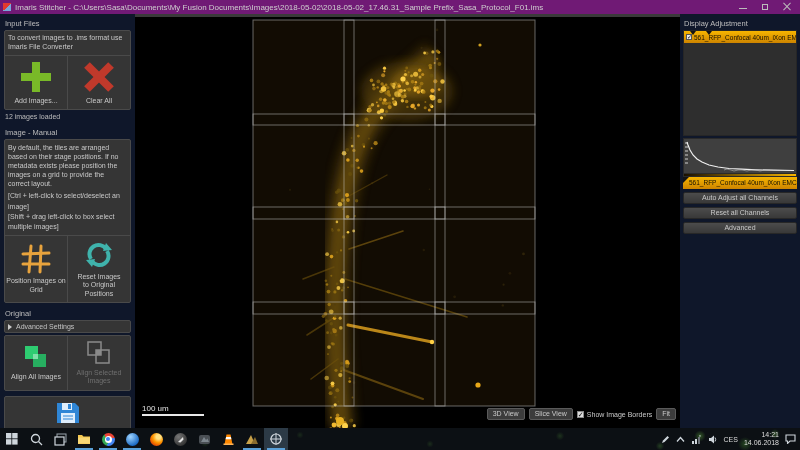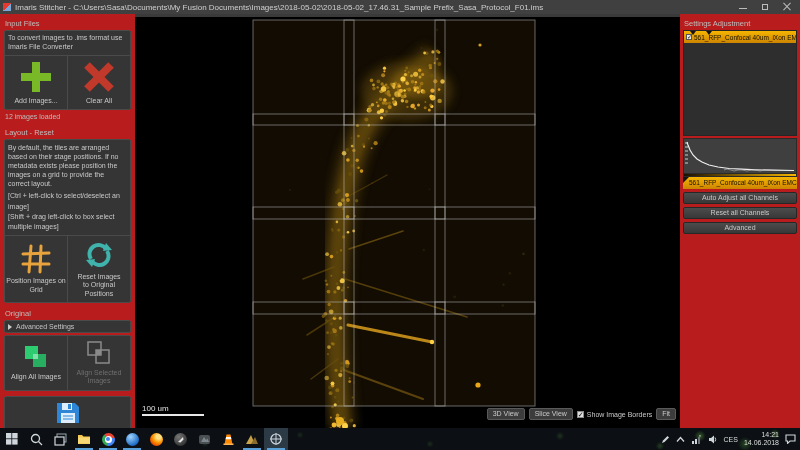--- a/index.html
+++ b/index.html
@@ -1,34 +1,34 @@
 <!DOCTYPE html>
 <html><head>
 <meta charset="utf-8">
 <style>
   * { margin:0; padding:0; box-sizing:border-box; }
   html,body { width:800px; height:450px; overflow:hidden; background:#000;
               font-family:"Liberation Sans", sans-serif; }
   .app { width:800px; height:450px; display:flex; flex-direction:column; }
 
   
-  .titlebar { height:14px; background:#404040; display:flex; align-items:center;
+  .titlebar { height:14px; background:#701a75; display:flex; align-items:center;
               color:#cfcfcf; font-size:8px; padding:0 3px; flex:0 0 auto; }
   .app-ico { width:8px; height:8px; margin-right:4px;
              background:linear-gradient(135deg,#e23a2e 0 50%,#7aa7d8 50% 100%); }
   .title-text { white-space:nowrap; overflow:hidden; }
   .win-controls { margin-left:auto; display:flex; gap:14px; padding-right:6px; }
   .wc { width:8px; height:8px; position:relative; cursor:pointer; }
   .wc-min::after { content:""; position:absolute; left:0; right:0; bottom:2px; height:1px; background:#bbb; }
   .wc-max::after { content:""; position:absolute; inset:1px; border:1px solid #bbb; }
   .wc-close::before,.wc-close::after { content:""; position:absolute; left:-1px; top:3px; width:10px; height:1px; background:#bbb; }
   .wc-close::before { transform:rotate(45deg);} .wc-close::after { transform:rotate(-45deg);}
 
   
-  .main { flex:1 1 auto; display:flex; background:#b91c1c; min-height:0; }
+  .main { flex:1 1 auto; display:flex; background:#0f172a; min-height:0; }
 
   
   .left { width:135px; flex:0 0 135px; padding:3px 4px; color:#c4c4c4; font-size:7px; }
   .sec-label { color:#bdbdbd; font-size:7.5px; margin:2px 0 2px 1px; }
   .gbox { border:1px solid #4a4a4a; background:#353535; border-radius:2px; }
   .hint-box { padding:3px; border-bottom:1px solid #4a4a4a; color:#c9c9c9; line-height:1.25; }
   .big-btn-row { display:flex; }
   .big-btn { flex:1; display:flex; flex-direction:column; align-items:center; justify-content:center;
              padding:4px 1px; cursor:pointer; }
   .big-btn + .big-btn { border-left:1px solid #4a4a4a; }
@@ -139,21 +139,21 @@
                 <rect x="13" y="0" width="8" height="34"></rect>
                 <rect x="0" y="13" width="34" height="8"></rect>
               </g>
             </svg>
             <span class="lbl">Clear All</span>
           </div>
         </div>
       </div>
       <div class="status-txt">12 images loaded</div>
 
-      <div class="sec-label" style="margin-top:8px">Layout - Reset</div>
+      <div class="sec-label" style="margin-top:8px">Image - Manual</div>
       <div class="gbox">
         <div class="desc">By default, the tiles are arranged based on their stage positions.  If no metadata exists please position the images on a grid to provide the correct layout.</div>
         <div class="hints">
           <div>[Ctrl + left-click to select/deselect an image]</div>
           <div>[Shift + drag left-click to box select multiple images]</div>
         </div>
         <div class="big-btn-row">
           <div class="big-btn">
             <svg width="30" height="30" viewBox="0 0 30 30">
               <g stroke="#e8a33d" stroke-width="3" stroke-linecap="round">
@@ -552,21 +552,21 @@
         <div class="view-btn">Slice View</div>
         <div class="chk-wrap">
           <span class="chk">✓</span>
           <span>Show Image Borders</span>
         </div>
         <div class="view-btn">Fit</div>
       </div>
     </div>
 
     <div class="right">
-      <div class="sec-label">Settings Adjustment</div>
+      <div class="sec-label">Display Adjustment</div>
       <div class="chan-list">
         <div class="chan-row">
           <span class="chan-chk">✓</span>
           <span>561_RFP_Confocal 40um_iXon EMCCD</span>
         </div>
         <span class="range-marker" style="left:6px"></span>
         <span class="range-marker" style="left:22px"></span>
       </div>
       <div class="hist-box">
         <svg width="112" height="34" viewBox="0 0 112 34">

